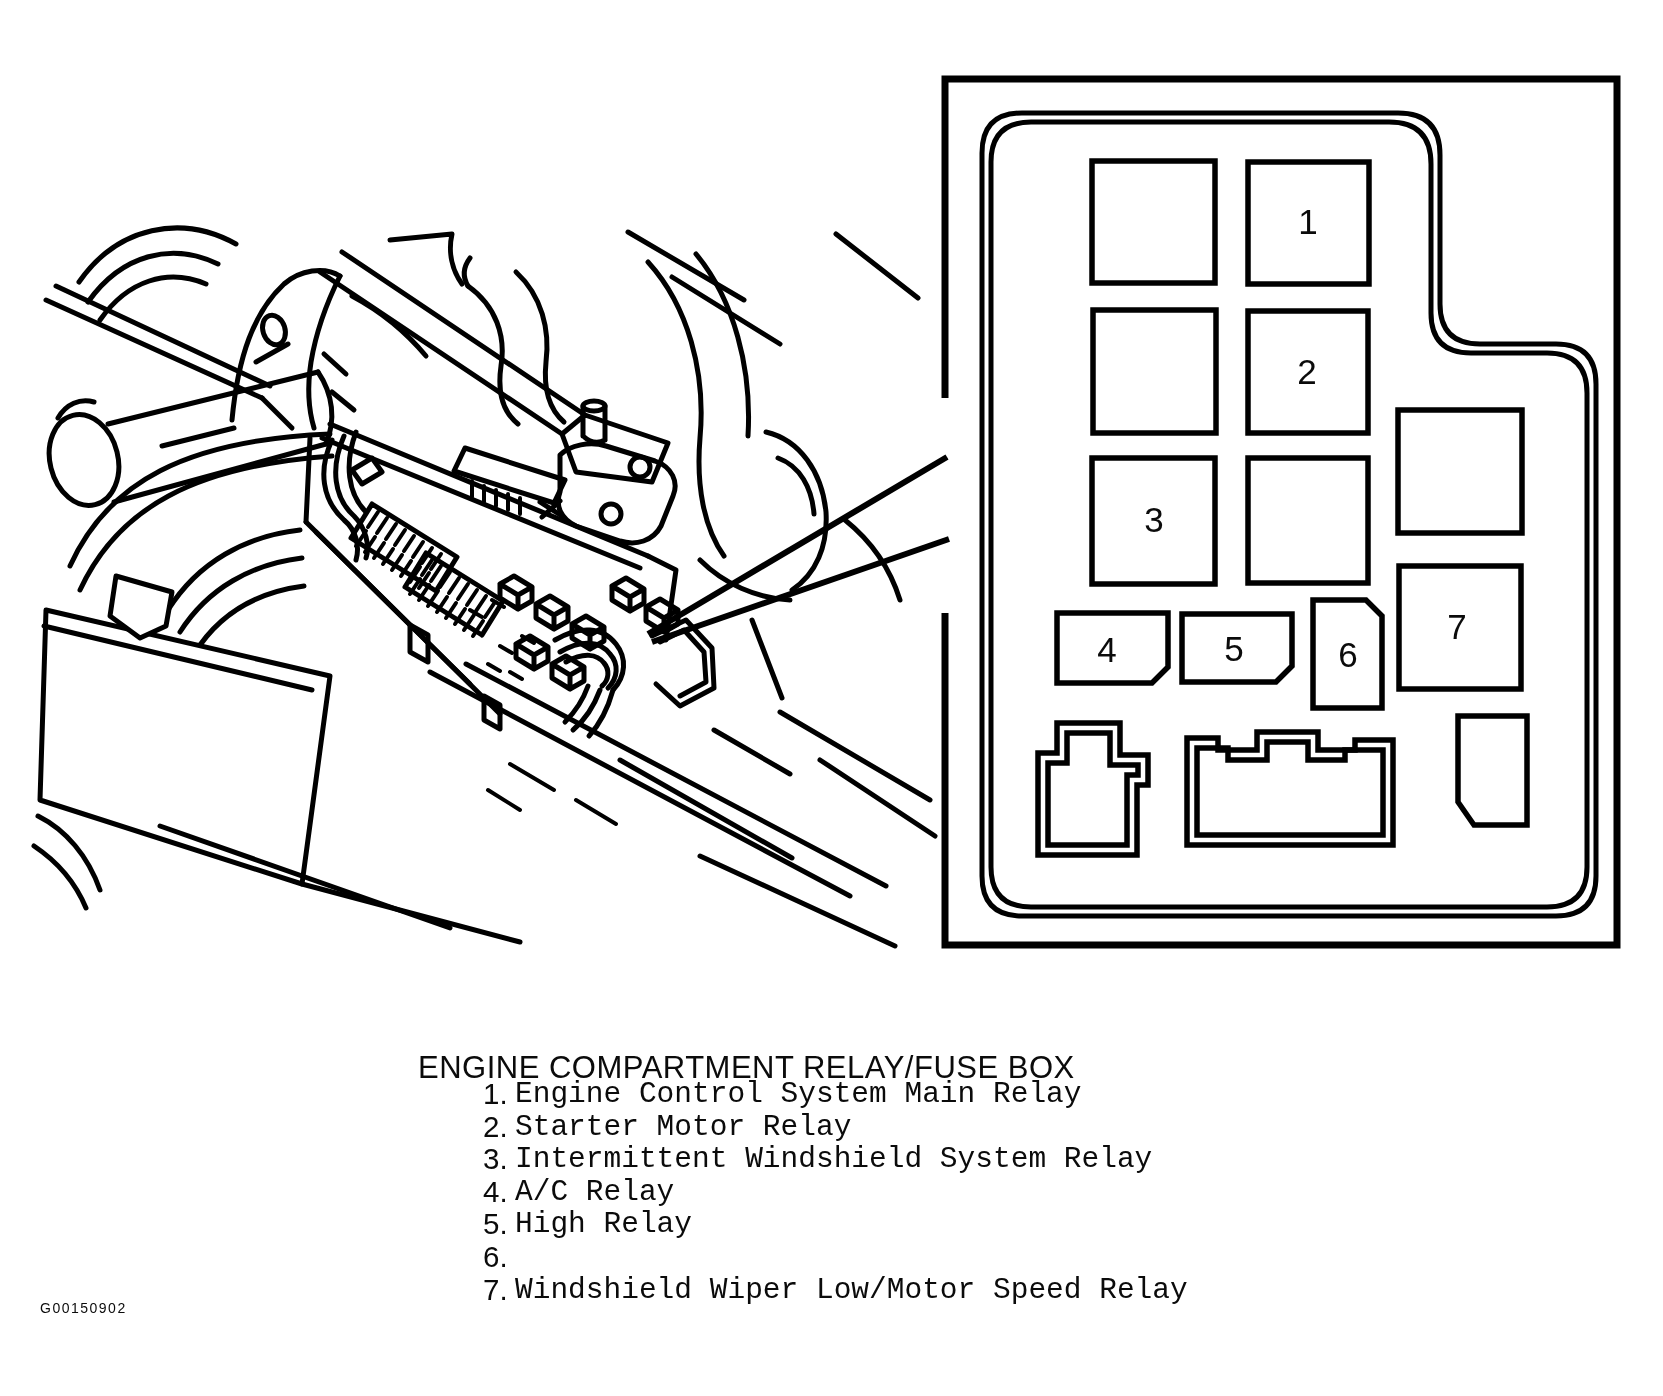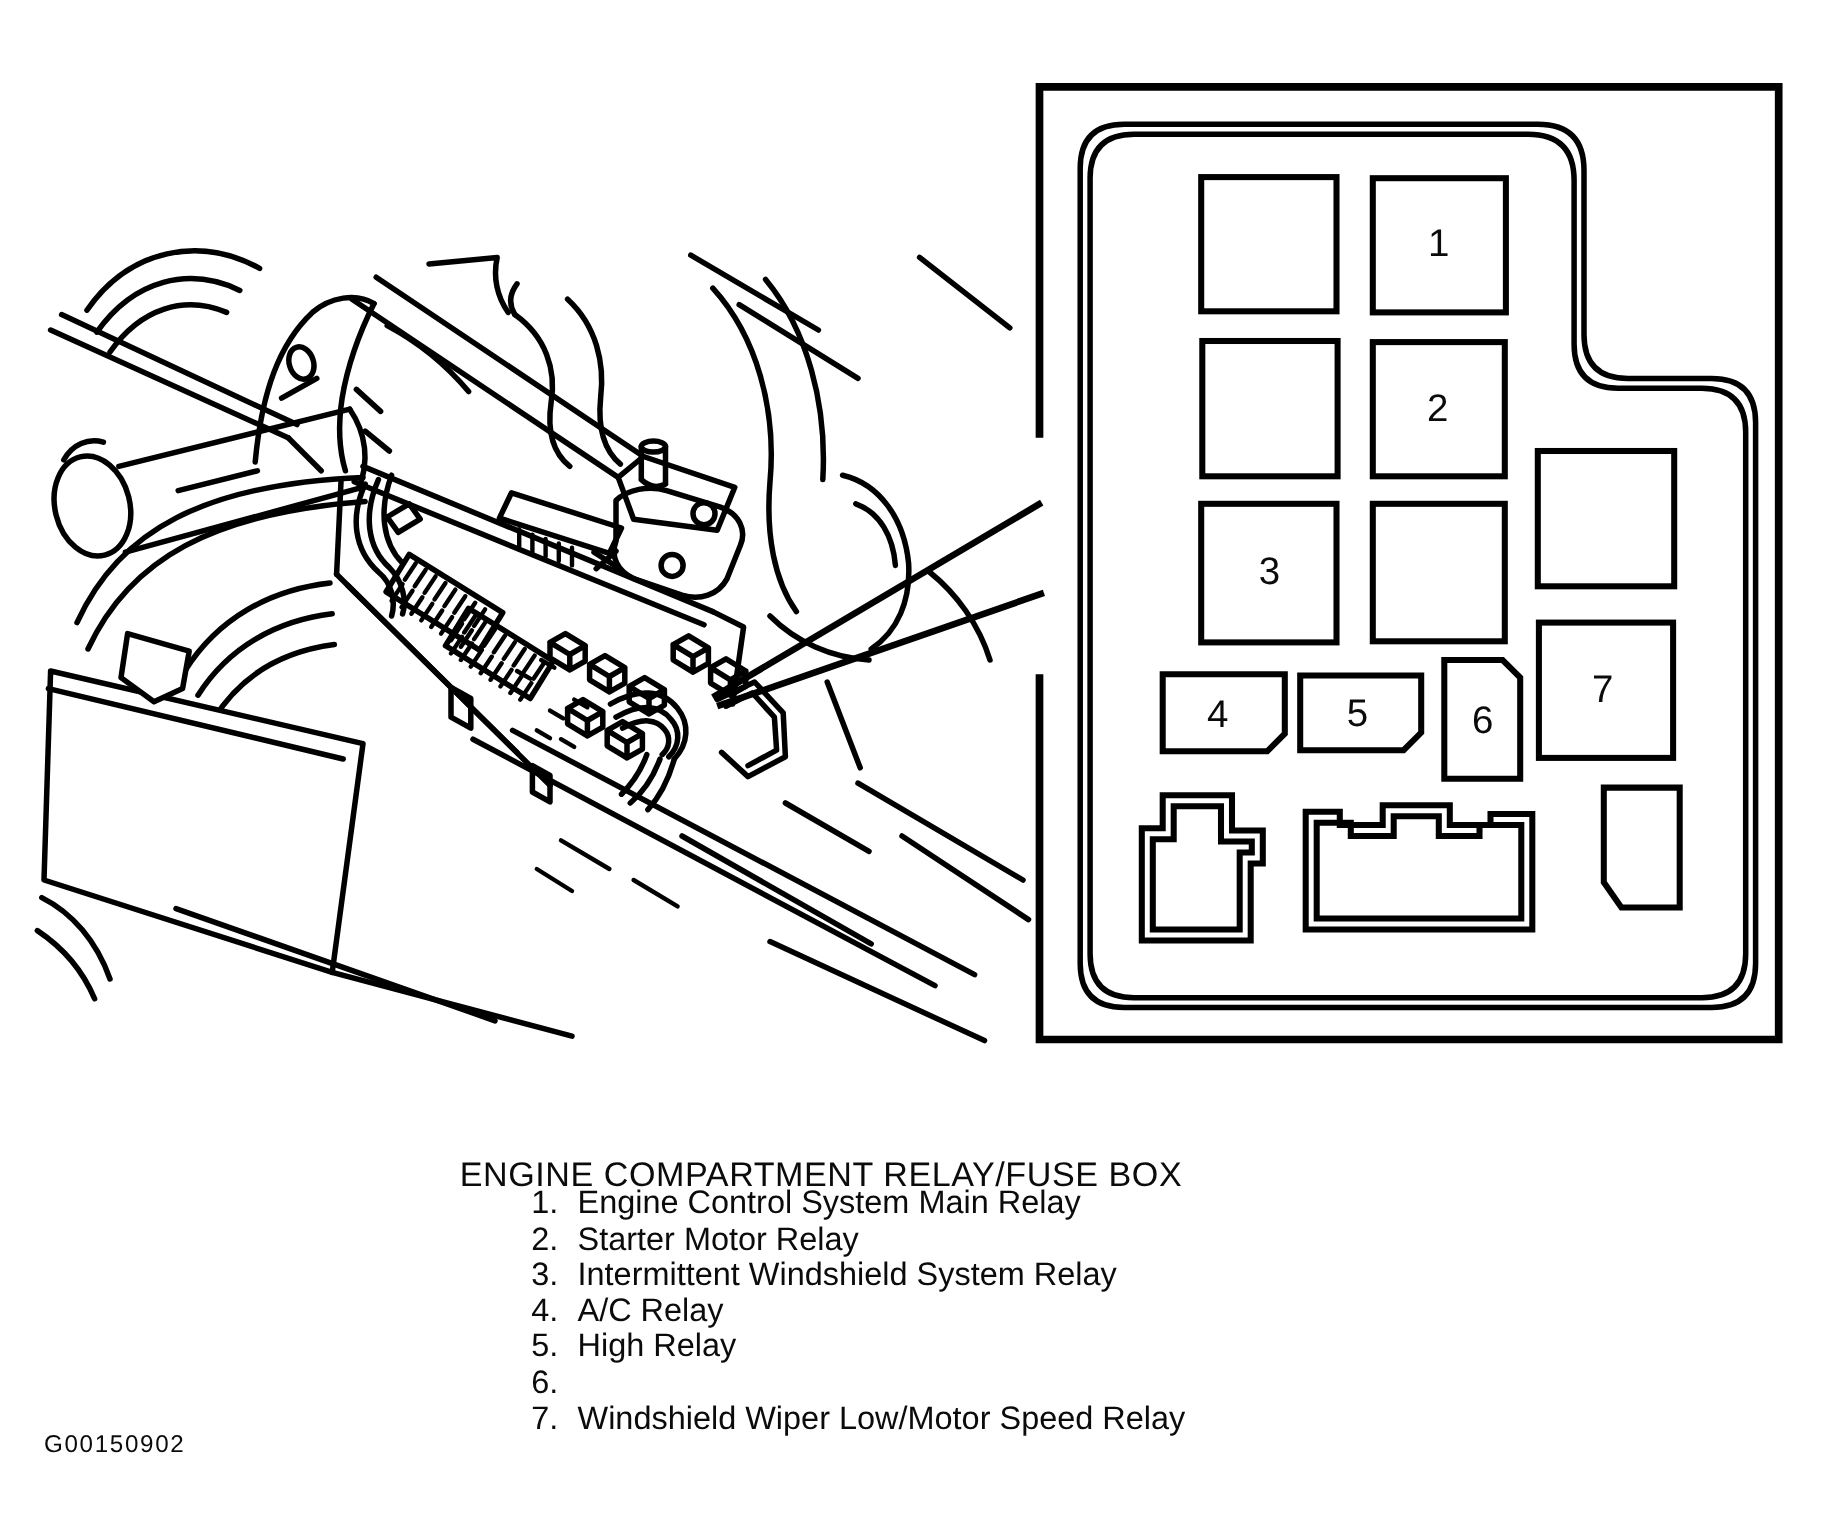--- a/index.html
+++ b/index.html
@@ -12,23 +12,23 @@
     position:absolute;width:44px;height:44px;text-align:center;
     font-size:35px;line-height:44px;color:#0b0b0b;
   }
   .title{
     position:absolute;left:418px;top:1050px;font-size:31px;letter-spacing:.5px;
     white-space:nowrap;color:#0b0b0b;
   }
   .legend{position:absolute;left:483px;top:1078px;font-size:29.5px;color:#0b0b0b;}
   .legend .row{display:flex;line-height:32.6px;white-space:nowrap;}
   .legend .num{width:27px;flex:none;}
-  .legend .lab{margin-left:15px;}
+  .legend .lab{margin-left:5px;font-family:Liberation Mono, monospace;}
   .figid{
-    position:absolute;left:40px;top:1300px;font-size:22px;letter-spacing:1.5px;
+    position:absolute;left:40px;top:1300px;font-size:14px;letter-spacing:1.5px;
     color:#0b0b0b;
   }
 </style>
 </head>
 <body>
 
 <div class="page">
 
   <svg width="1663" height="1396" viewBox="0 0 1663 1396">
 

